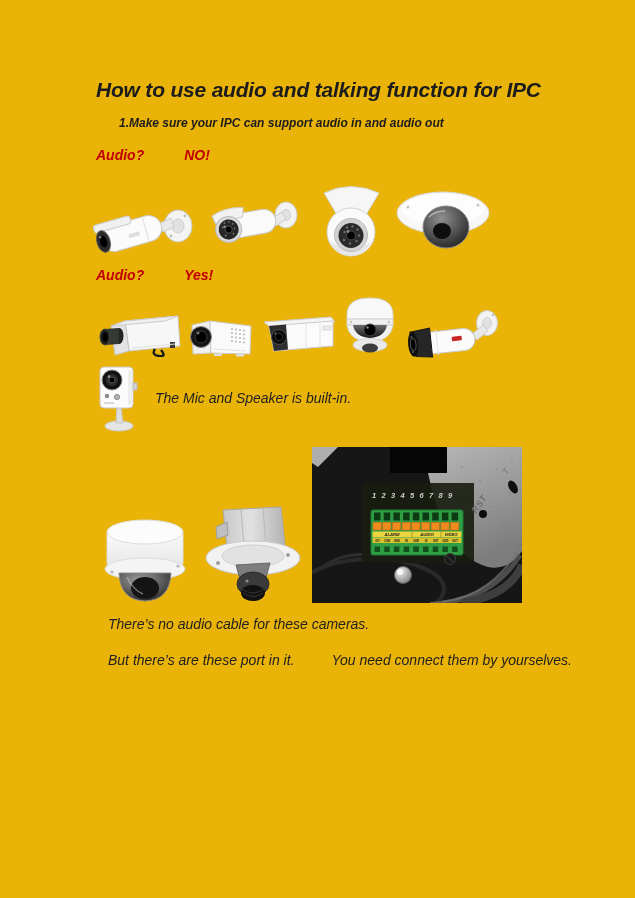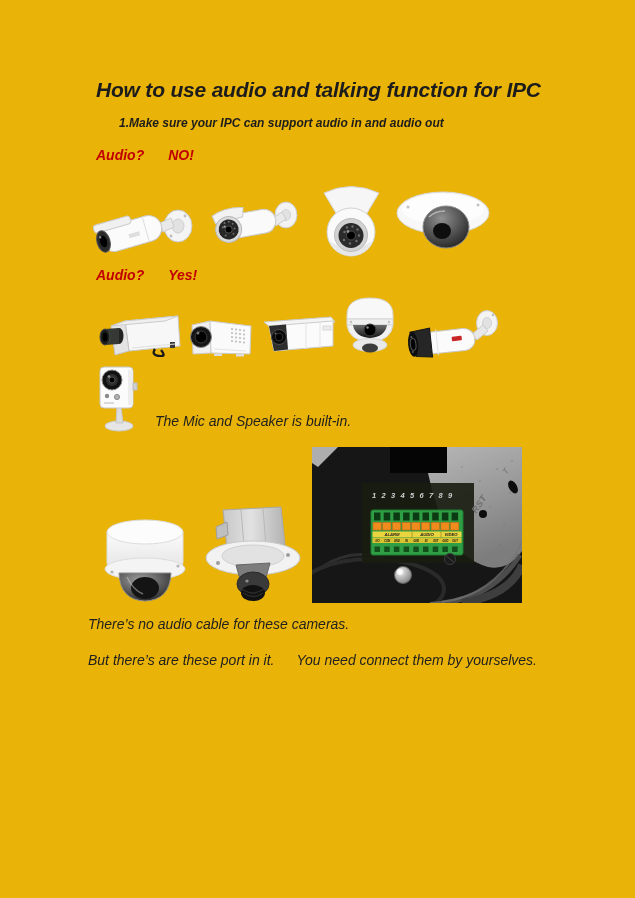--- a/index.html
+++ b/index.html
@@ -5,23 +5,23 @@
   html,body{margin:0;padding:0;background:#ffffff;}
   .page{
     position:relative;width:635px;height:898px;background:#eab308;overflow:hidden;
     font-family:"Liberation Sans",sans-serif;color:#1f1f1f;font-style:italic;
   }
   .abs{position:absolute;}
   .title{left:96px;top:78px;font-size:21px;font-weight:bold;letter-spacing:-0.2px;white-space:nowrap;color:#1c1c1c;}
   .step{left:108px;top:116px;font-size:12px;font-weight:bold;white-space:nowrap;color:#1c1c1c;text-align:right;}
   .step .num{display:inline-block;width:21px;}
   .redline{left:96px;font-size:14px;font-weight:bold;color:#c00000;white-space:nowrap;}
-  .redline .answer{display:inline-block;margin-left:24px;}
-  .bodyline{left:88px;font-size:14px;color:#1f1f1f;white-space:nowrap;}
-  .gap20{display:inline-block;margin-left:22px;}
+  .redline .answer{display:inline-block;margin-left:40px;}
+  .bodyline{left:108px;font-size:14px;color:#1f1f1f;white-space:nowrap;}
+  .gap20{display:inline-block;margin-left:37px;}
   svg{display:block;}
 </style>
 </head>
 <body>
 
 <div class="page">
 
   <div class="abs title">How to use audio and talking function for IPC</div>
 
   <div class="abs step">
@@ -213,21 +213,21 @@
     <rect x="36" y="20" width="4" height="7" fill="#cfcfcf" stroke="#bdbdbd"></rect>
     <circle cx="15" cy="17" r="10" fill="#111111" stroke="#8a8a8a"></circle>
     <circle cx="15" cy="17" r="6" fill="#2e2e2e"></circle>
     <circle cx="15" cy="17" r="3" fill="#000000" stroke="#4d4d4d"></circle>
     <circle cx="12" cy="13.5" r="1.3" fill="#9a9a9a"></circle>
     <circle cx="10" cy="33" r="2.2" fill="#8a8a8a"></circle>
     <circle cx="20" cy="34" r="2.6" fill="#b0b0b0" stroke="#8f8f8f"></circle>
     <rect x="7" y="39" width="10" height="2" fill="#d9d9d9"></rect>
   </svg>
 
-  <div class="abs bodyline" style="left:155px;top:413px;">The Mic and Speaker is built-in.</div>
+  <div class="abs bodyline" style="left:155px;top:390px;">The Mic and Speaker is built-in.</div>
 
   <svg class="abs" style="left:103px;top:515px;" width="85" height="88" viewBox="0 0 85 88">
     <defs>
       <linearGradient id="g11b" x1="0" y1="0" x2="0" y2="1">
         <stop offset="0%" stop-color="#fbfbfb"></stop>
           <stop offset="100%" stop-color="#e4e4e4"></stop>
       </linearGradient>
       <radialGradient id="g11d" cx="40%" cy="25%" r="85%">
         <stop offset="0%" stop-color="#9d9d9d"></stop>
           <stop offset="100%" stop-color="#1f1f1f"></stop>

